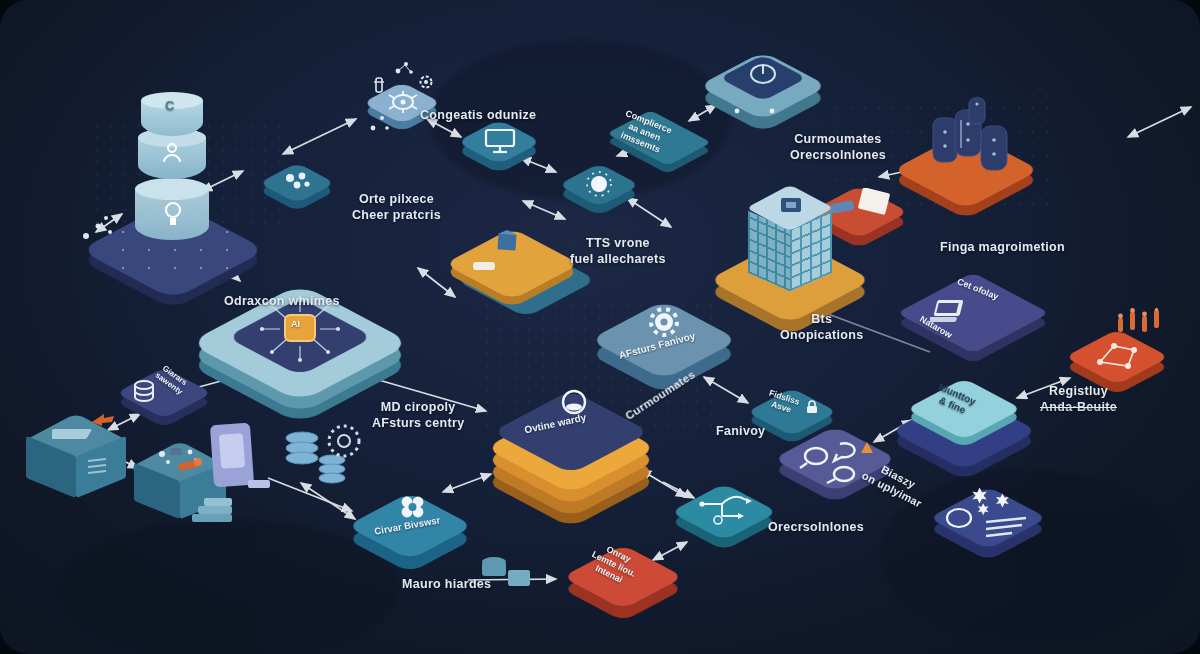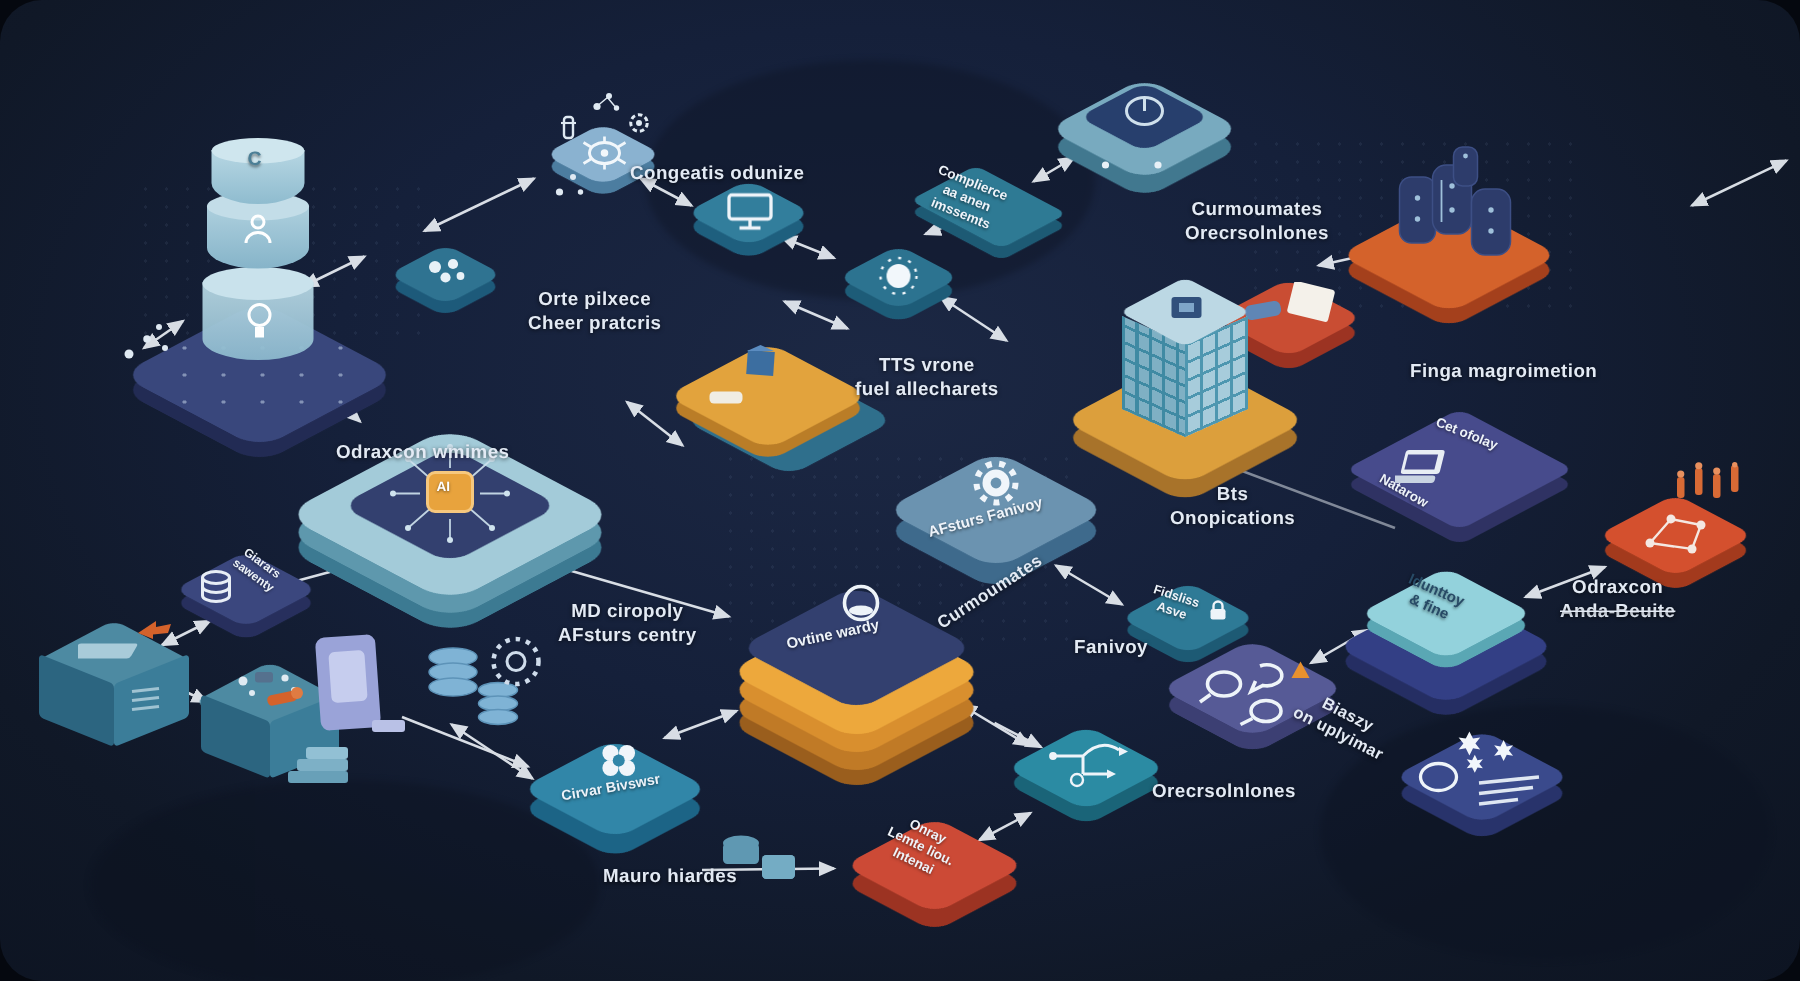--- a/index.html
+++ b/index.html
@@ -621,26 +621,26 @@
   <div class="lbl" style="left:790px;top:132px;">
     <div>Curmoumates</div>
       <div>Orecrsolnlones</div>
   </div>
   <div class="lbl" style="left:224px;top:262px;margin-top:32px;">Odraxcon wmimes</div>
   <div class="lbl" style="left:570px;top:236px;">
     <div>TTS vrone</div>
       <div>fuel allecharets</div>
   </div>
   <div class="lbl" style="left:940px;top:240px;">Finga magroimetion</div>
-  <div class="lbl" style="left:780px;top:322px;">
+  <div class="lbl" style="left:780px;top:312px;">
     <div>Bts</div>
       <div>Onopications</div>
   </div>
   <div class="lbl" style="left:1040px;top:384px;">
-    <div>Odraxcon</div>
+    <div>Registluy</div>
       <div style="text-decoration:line-through;text-decoration-thickness:1px;">Anda-Beuite</div>
   </div>
   <div class="lbl" style="left:716px;top:424px;">Fanivoy</div>
   <div class="lbl" style="left:862px;top:470px;transform:rotate(27deg);font-size:11px;">
     <div>Biaszy</div>
       <div>on uplyimar</div>
   </div>
   <div class="lbl" style="left:768px;top:520px;">Orecrsolnlones</div>
   <div class="lbl" style="left:620px;top:388px;transform:rotate(-33deg);font-size:11.5px;">Curmoumates</div>
   <div class="lbl" style="left:372px;top:400px;">

